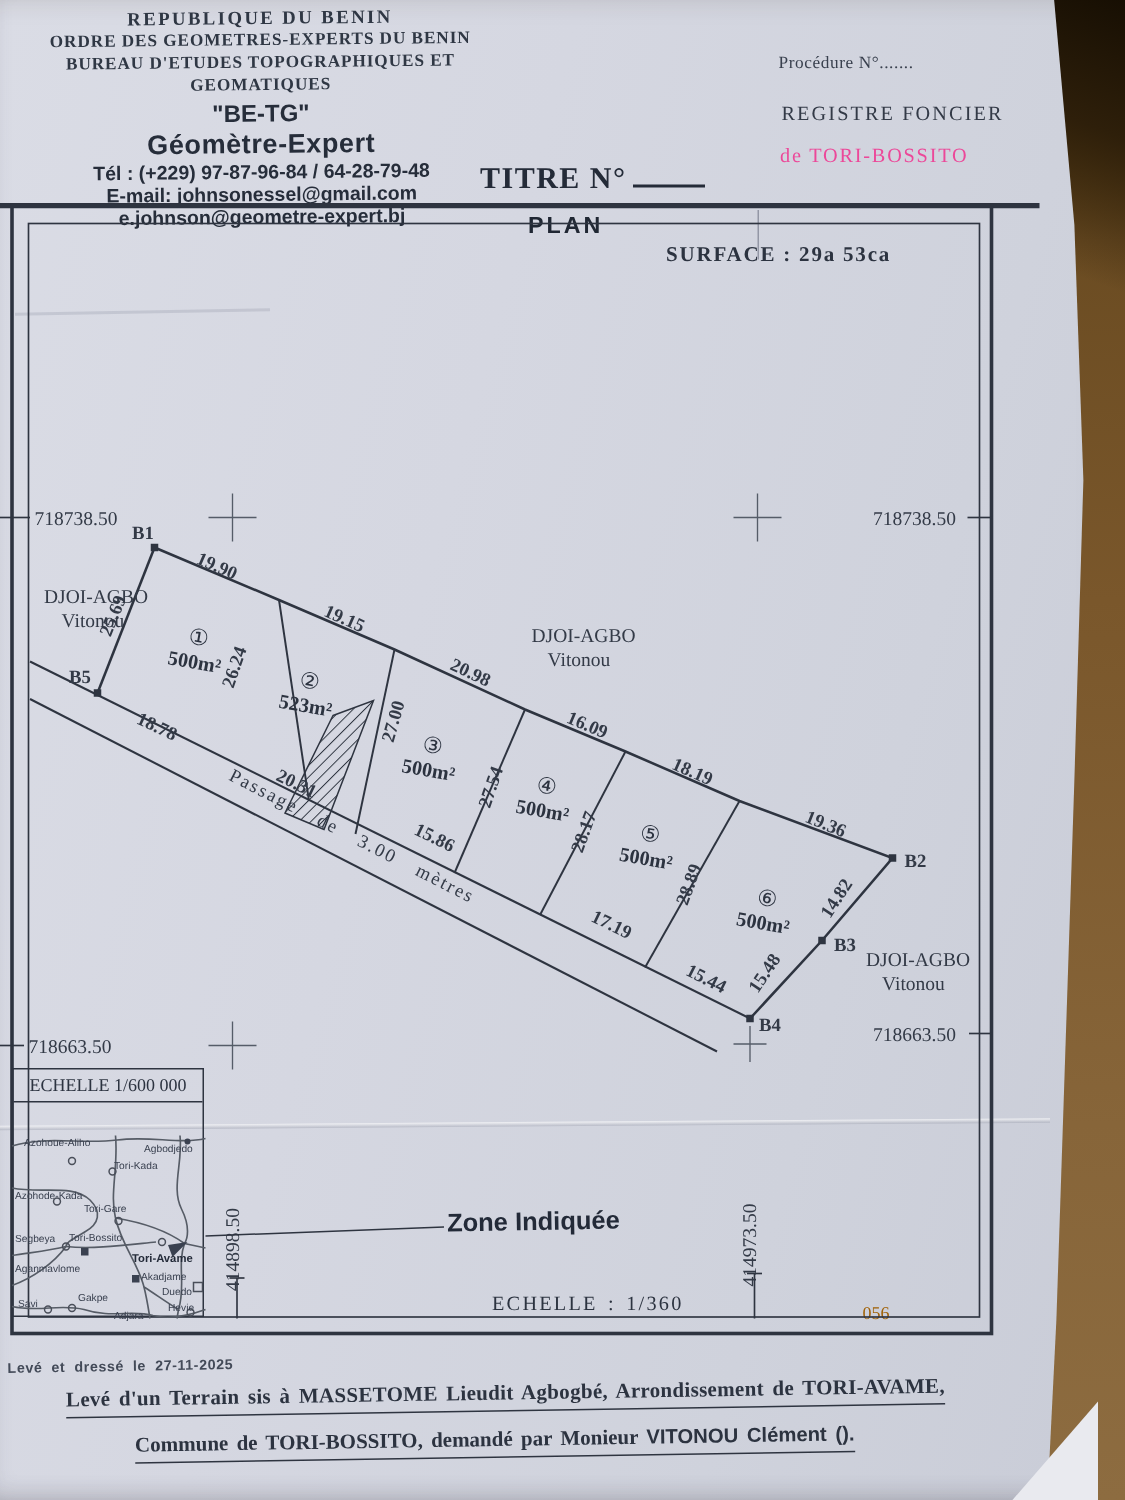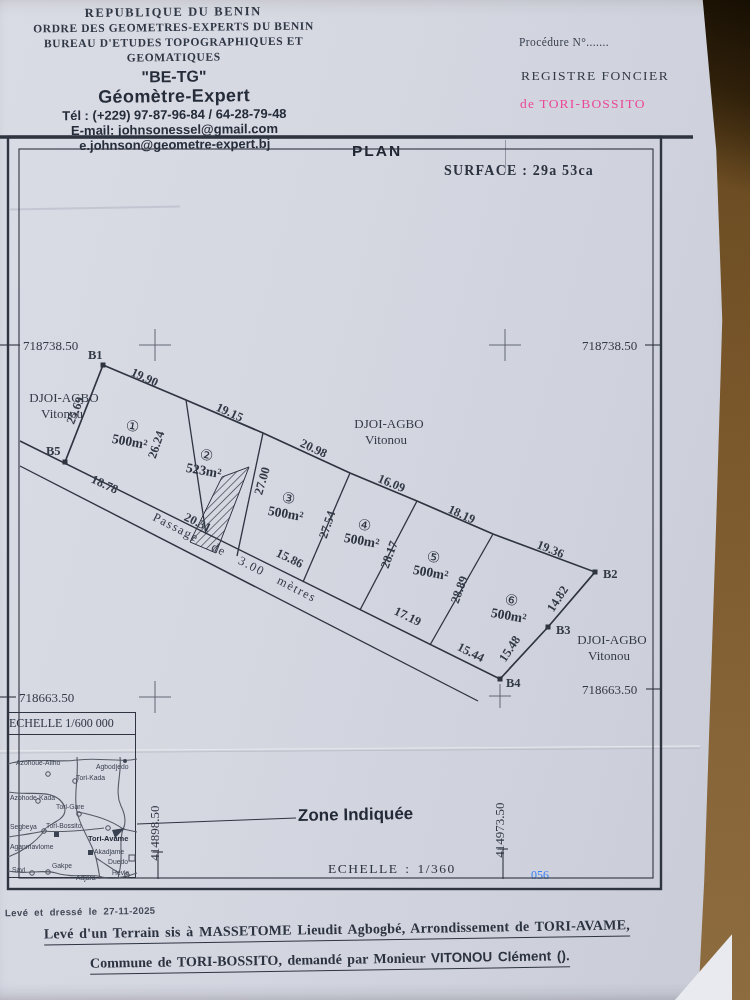--- a/index.html
+++ b/index.html
@@ -44,30 +44,30 @@
   
   .parcel{position:absolute;text-align:center;transform:translate(-50%,-50%) rotate(10deg);
     color:#2c3340;line-height:15px;white-space:nowrap}
   .parcel .n{font-size:15px}
   .parcel .a{font-size:13.5px;font-weight:600}
 
   
   .sitbox{left:8px;top:712px;width:128px;height:166px;border:1.6px solid #2e3440;box-sizing:border-box}
   .sit-title{height:23px;border-bottom:1.4px solid #2e3440;font-size:12.5px;font-weight:700;
     text-align:center;line-height:23px;letter-spacing:.2px;color:#2c3340}
-  .sit-scale{height:21px;border-bottom:1.4px solid #2e3440;font-size:12px;
+  .sit-scale{height:21px;border-bottom:1.4px solid #2e3440;font-size:12px;text-align:center;
     line-height:21px;color:#2c3340}
   .place{position:absolute;font-family:Liberation Sans, sans-serif;font-size:6.8px;
     color:#3a4150;white-space:nowrap;z-index:6}
   .place.bold{font-size:7.5px;font-weight:800;color:#232a38}
 
   .zone{left:298px;top:805px;font-family:"Liberation Sans",sans-serif;font-weight:800;
     font-size:17px;color:#232a38;transform:rotate(-1deg)}
   .ech750{left:328px;top:861px;font-size:13.5px;letter-spacing:1.5px;word-spacing:2px;color:#2c3340}
-  .sheet{left:531px;top:868px;font-size:12px;color:#3b82f6}
+  .sheet{left:575px;top:868px;font-size:12px;color:#a16207}
 
   
   .drafted{left:5px;top:906px;font-family:"Liberation Sans",sans-serif;font-size:9.5px;font-weight:600;
     color:#434a58;letter-spacing:.4px;word-spacing:3px;transform:rotate(-1deg)}
   .fl1{left:44px;top:922px;font-size:14px;font-weight:700;letter-spacing:.2px;word-spacing:2px;
     color:#2c3340;border-bottom:1.6px solid #2e3440;padding-bottom:2px;transform:rotate(-.9deg);white-space:nowrap}
   .fl2{left:90px;top:952px;font-size:14px;font-weight:700;word-spacing:2px;color:#2c3340;
     border-bottom:1.6px solid #2e3440;padding-bottom:2px;transform:rotate(-.9deg);white-space:nowrap}
   .client{font-family:"Liberation Sans",sans-serif;font-weight:800;font-size:13.5px}
 
@@ -101,20 +101,21 @@
     <div class="h-sans brand">"BE-TG"</div>
     <div class="h-sans prof">Géomètre-Expert</div>
     <div class="h-sans contact">Tél : (+229) 97-87-96-84 / 64-28-79-48</div>
     <div class="h-sans contact">E-mail: johnsonessel@gmail.com</div>
     <div class="h-sans contact">e.johnson@geometre-expert.bj</div>
   </div>
 
   <div class="abs proc">Procédure N°.......</div>
   <div class="abs reg1">REGISTRE FONCIER</div>
   <div class="abs reg2">de TORI-BOSSITO</div>
+  <div class="abs titre"><span>TITRE N°</span><span class="blank"></span></div>
 
   <div class="abs nord">PLAN</div>
   <div class="abs surface">SURFACE : 29a 53ca</div>
 
   <svg width="750" height="1000" viewBox="0 0 750 1000">
     <defs>
       <pattern id="hatch" patternUnits="userSpaceOnUse" width="5.5" height="5.5" patternTransform="rotate(45)">
         <line x1="0" y1="0" x2="0" y2="5.5" stroke="#2e3440" stroke-width="1.3"></line>
       </pattern>
     </defs>

